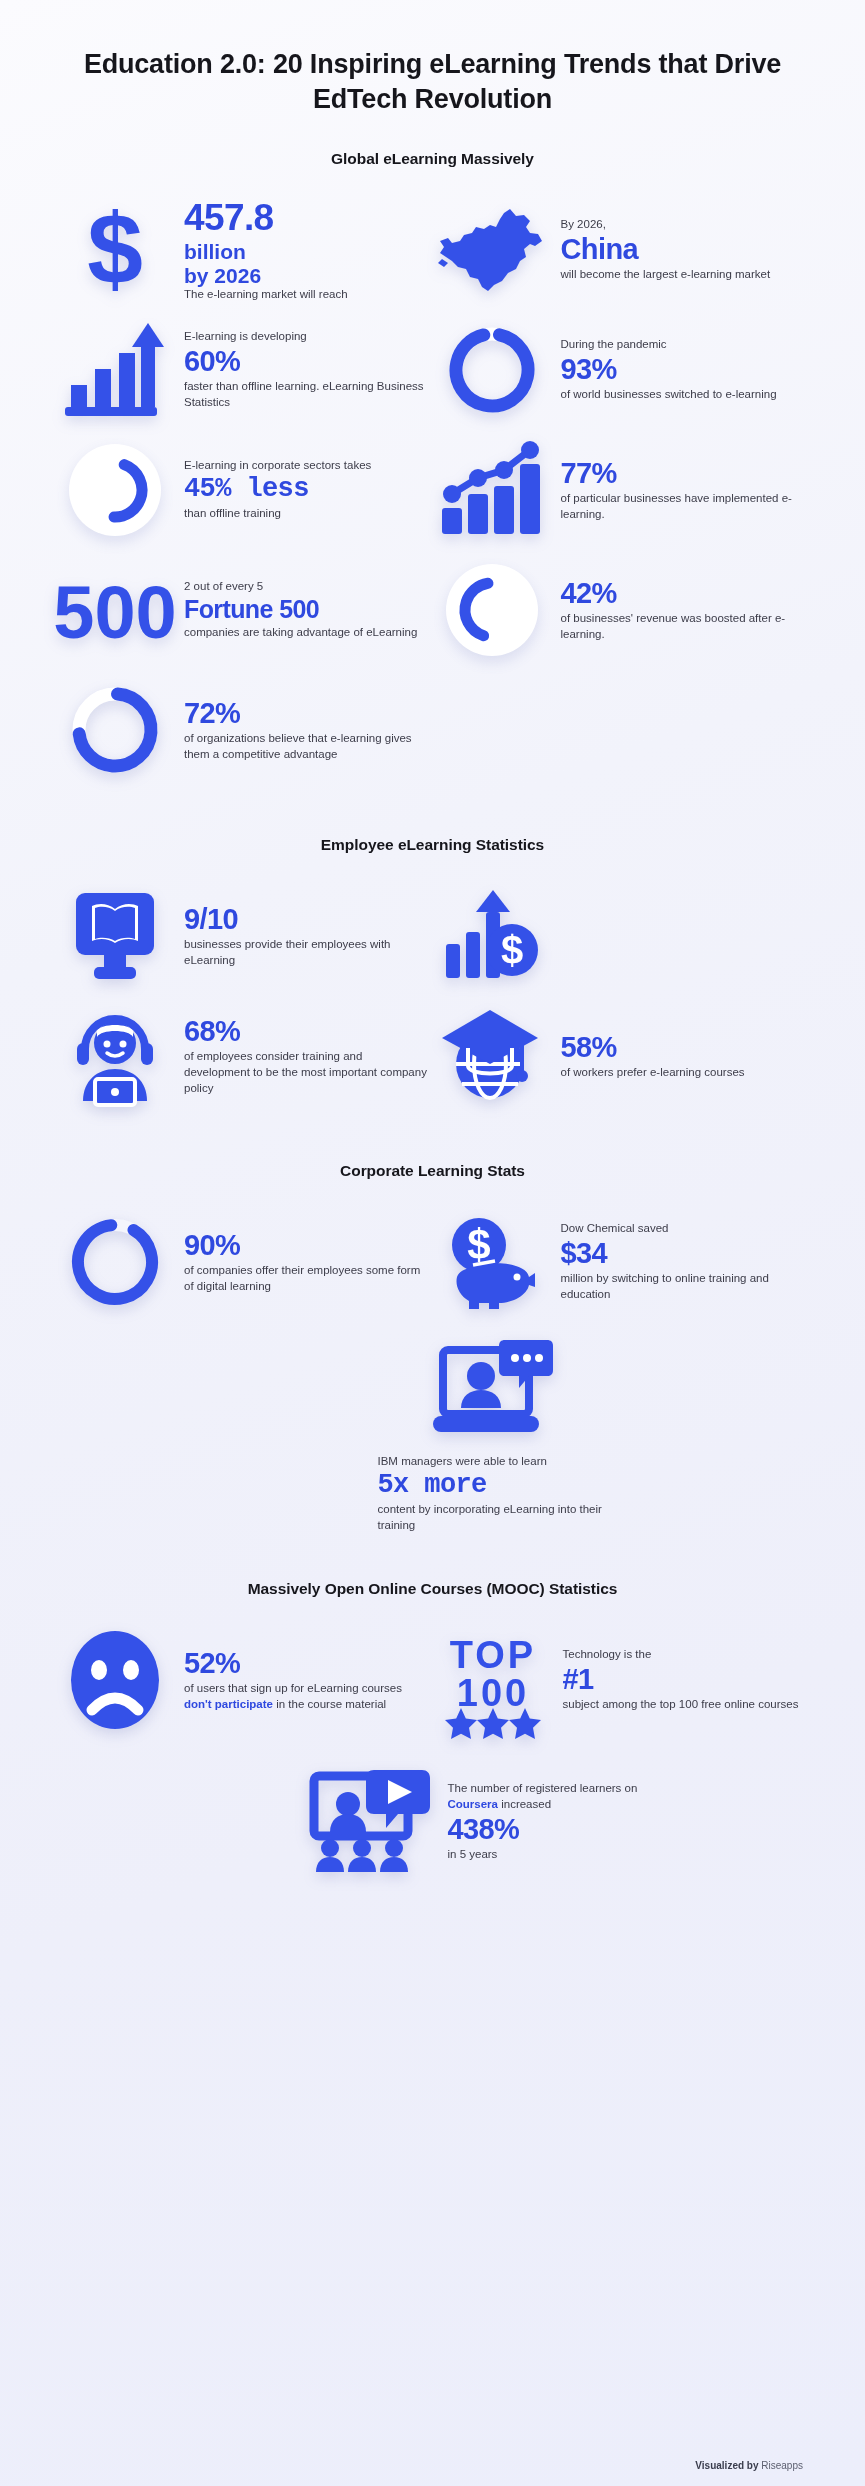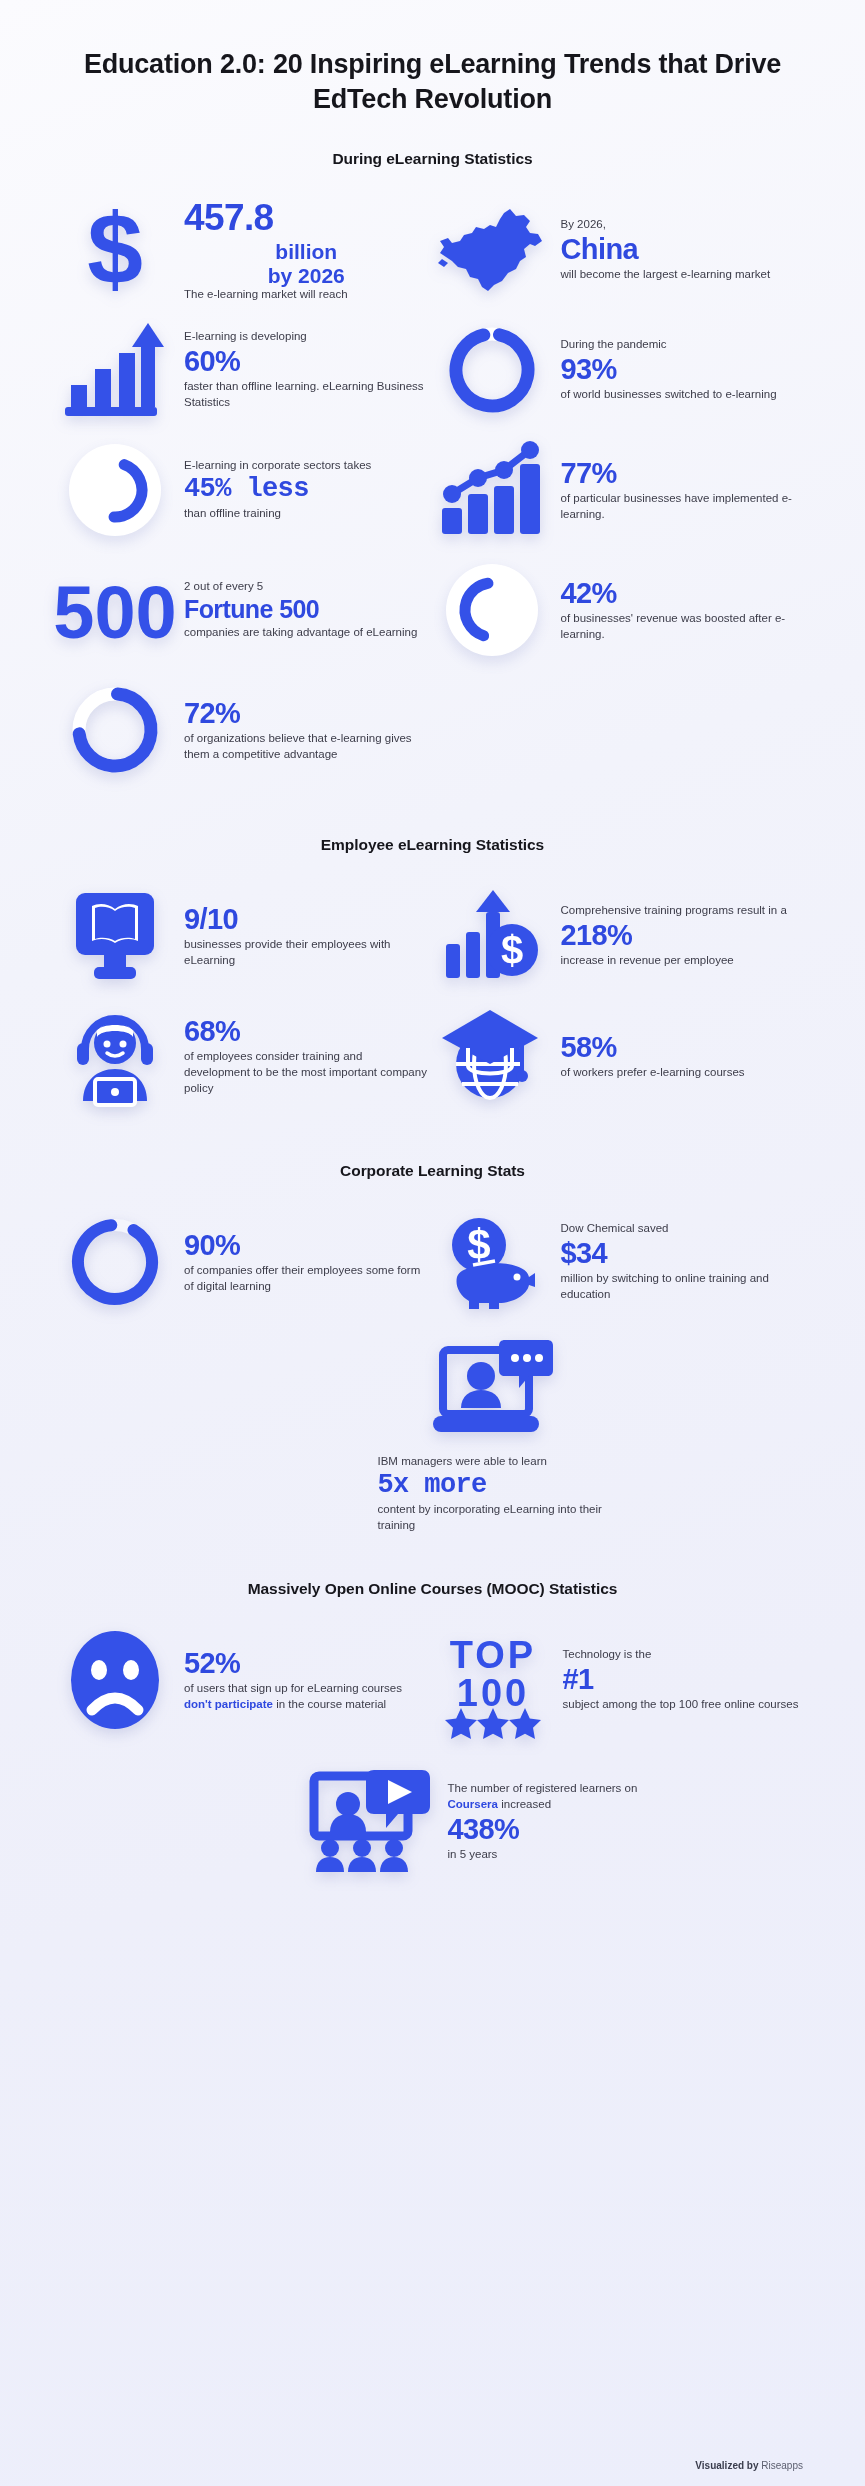--- a/index.html
+++ b/index.html
@@ -70,21 +70,20 @@
     margin: 1px 0 2px;
   }
   .big.sm { font-size: 25px; }
   .big.md { font-size: 27px; font-family: Liberation Mono, monospace; }
   .big.xl { font-size: 37px; }
   .bigline {
     font-size: 21px;
     font-weight: bold;
     color: #2f49df;
     line-height: 1.12;
-    text-align: center;
   }
   .strong-blue { color: #2f49df; font-weight: bold; }
 
   
   svg { display: block; overflow: visible; }
   .shadowed { filter: drop-shadow(0 5px 7px rgba(80,90,170,0.20)); }
 
   
   .donut { position: relative; width: 92px; height: 92px; }
   .donut .disc {
@@ -110,21 +109,21 @@
 </style>
 </head>
 <body>
 
 <div class="page">
 
   <h1 class="main-title">Education 2.0: 20 Inspiring eLearning Trends that Drive EdTech Revolution</h1>
 
   <div class="spacer-m"></div>
 
-  <h2 class="section-title">During eLearning Statistics</h2>
+  <h2 class="section-title">Global eLearning Massively</h2>
   <div class="spacer-s"></div>
 
   <div class="stat-grid">
 
     <div class="stat">
       <div class="icon-wrap">
         <svg class="shadowed" width="74" height="96" viewBox="0 0 74 96">
           <text x="37" y="82" font-family="'Liberation Sans',sans-serif" font-size="100" font-weight="bold" fill="#3451e8" text-anchor="middle">$</text>
         </svg>
       </div>
@@ -292,25 +291,20 @@
     <div class="stat">
       <div class="icon-wrap">
         <svg class="shadowed" width="96" height="96" viewBox="0 0 96 96">
           <rect x="2" y="56" width="14" height="34" rx="3" fill="#3451e8"></rect>
           <rect x="22" y="44" width="14" height="46" rx="3" fill="#3451e8"></rect>
           <rect x="42" y="24" width="14" height="66" rx="3" fill="#3451e8"></rect>
           <path d="M49 2 L66 24 L32 24 Z" fill="#3451e8"></path>
           <circle cx="68" cy="62" r="26" fill="#3451e8"></circle>
           <text x="68" y="76" font-family="'Liberation Sans',sans-serif" font-size="40" font-weight="bold" fill="#ffffff" text-anchor="middle">$</text>
         </svg>
-      </div>
-      <div class="txt">
-        <div class="lead">Comprehensive training programs result in a</div>
-        <div class="big">218%</div>
-        <div class="trail">increase in revenue per employee</div>
       </div>
     </div>
 
     <div class="stat">
       <div class="icon-wrap">
         <svg class="shadowed" width="96" height="98" viewBox="0 0 96 98">
           <path d="M18 42 A30 30 0 0 1 78 42" fill="none" stroke="#3451e8" stroke-width="8"></path>
           <rect x="10" y="36" width="12" height="22" rx="6" fill="#3451e8"></rect>
           <rect x="74" y="36" width="12" height="22" rx="6" fill="#3451e8"></rect>
           <circle cx="48" cy="36" r="21" fill="#3451e8"></circle>

